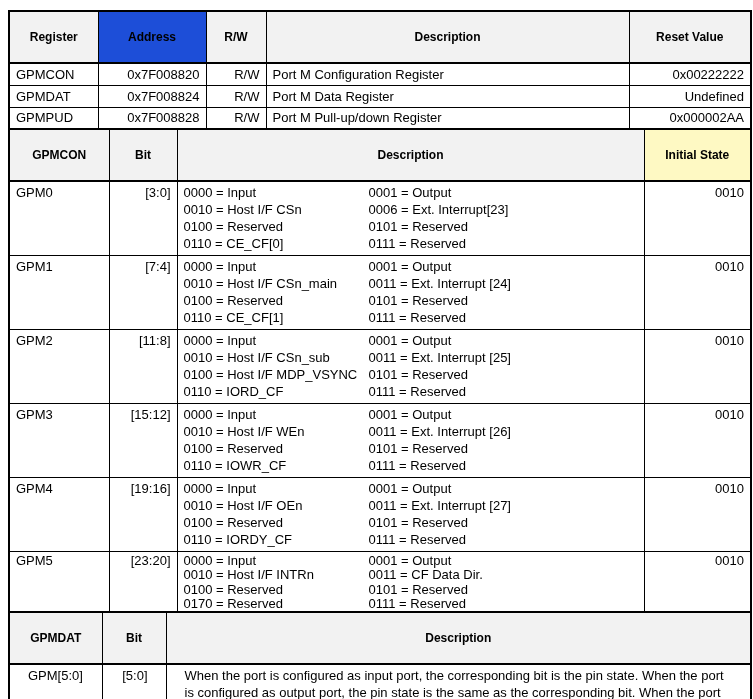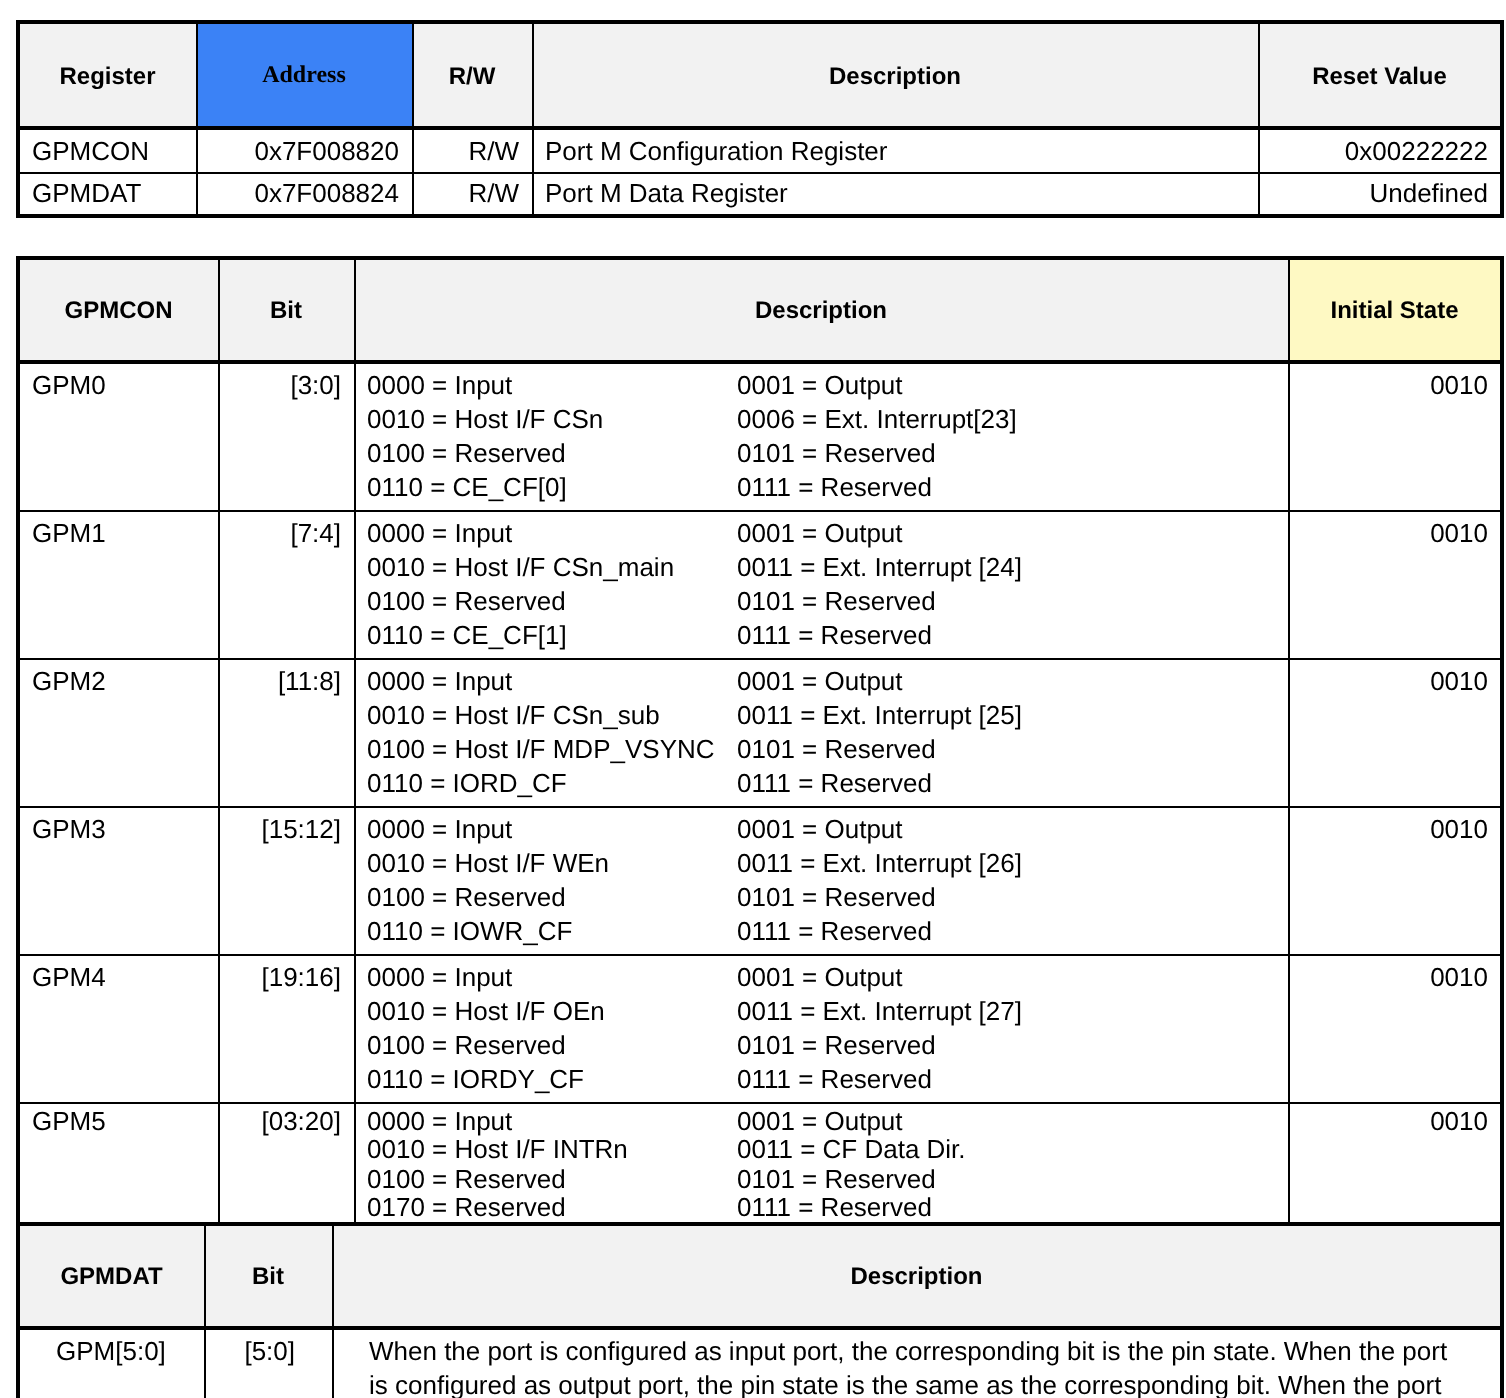--- a/index.html
+++ b/index.html
@@ -69,40 +69,47 @@
     <colgroup>
       <col style="width:89px">
         <col style="width:108px">
         <col style="width:60px">
         <col style="width:363px">
         <col style="width:122px">
     </colgroup>
     <thead>
       <tr>
         <th style="background: rgb(242, 242, 242);">Register</th>
-        <th style="background: #3b82f6; font-family: Liberation Serif, serif;">Address</th>
+        <th style="background: #1d4ed8;">Address</th>
         <th style="background: rgb(242, 242, 242);">R/W</th>
         <th style="background: rgb(242, 242, 242);">Description</th>
         <th style="background: rgb(242, 242, 242); margin-left: 20px;">Reset Value</th>
       </tr>
     </thead>
     <tbody>
       <tr>
         <td class="al">GPMCON</td>
         <td class="ac">0x7F008820</td>
         <td class="ac">R/W</td>
         <td class="al">Port M Configuration Register</td>
         <td class="ac">0x00222222</td>
       </tr>
       <tr>
         <td class="al">GPMDAT</td>
         <td class="ac">0x7F008824</td>
         <td class="ac">R/W</td>
         <td class="al">Port M Data Register</td>
         <td class="ac">Undefined</td>
+      </tr>
+      <tr>
+        <td class="al">GPMPUD</td>
+        <td class="ac">0x7F008828</td>
+        <td class="ac">R/W</td>
+        <td class="al">Port M Pull-up/down Register</td>
+        <td class="ac">0x000002AA</td>
       </tr>
     </tbody>
   </table>
 
   <table class="t2">
     <colgroup>
       <col style="width:100px">
         <col style="width:68px">
         <col style="width:467px">
         <col style="width:107px">
@@ -226,21 +233,21 @@
             </div>
           <div class="optline">
               <span class="optl">0110 = IORDY_CF</span>
               <span class="optr">0111 = Reserved</span>
             </div>
         </td>
         <td class="ac">0010</td>
       </tr>
       <tr class="r-short">
         <td class="al">GPM5</td>
-        <td class="ac">[03:20]</td>
+        <td class="ac">[23:20]</td>
         <td>
           <div class="optline">
               <span class="optl">0000 = Input</span>
               <span class="optr">0001 = Output</span>
             </div>
           <div class="optline">
               <span class="optl">0010 = Host I/F INTRn</span>
               <span class="optr">0011 = CF Data Dir.</span>
             </div>
           <div class="optline">

